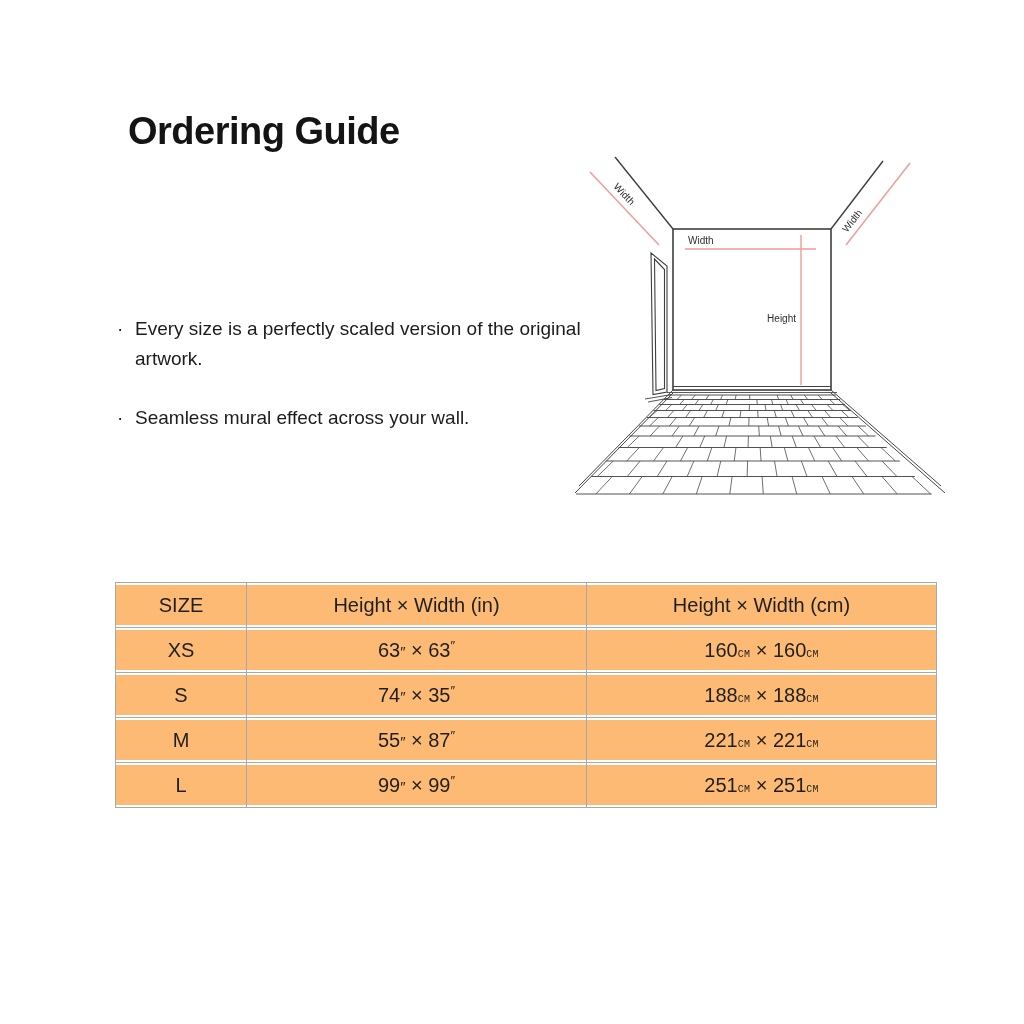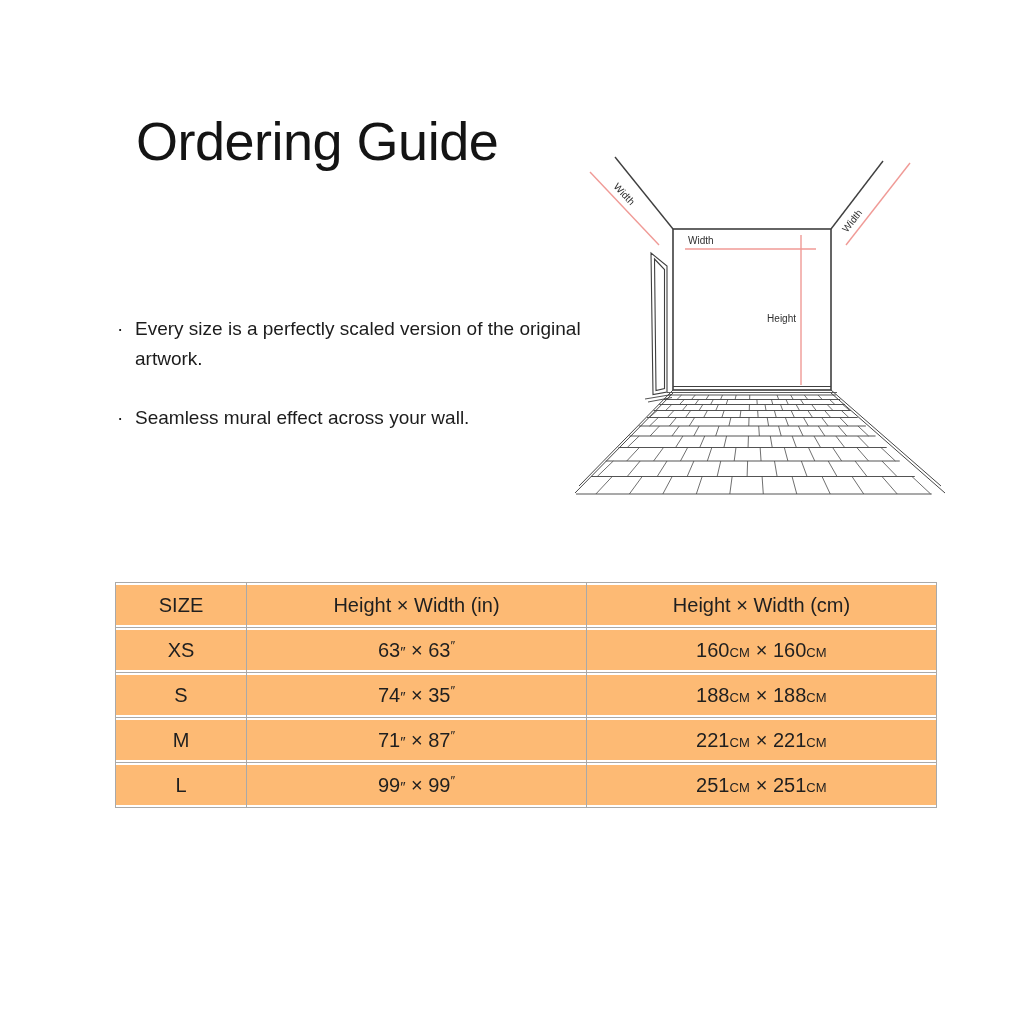--- a/index.html
+++ b/index.html
@@ -2,22 +2,22 @@
 <html><head>
 <meta charset="utf-8">
 <style>
   html,body{margin:0;padding:0;}
   body{
     width:1024px;height:1024px;position:relative;background:#ffffff;
     font-family:"Liberation Sans","DejaVu Sans",sans-serif;color:#1f1f1f;
     overflow:hidden;
   }
   .page-title{
-    position:absolute;left:136px;top:110px;
-    font-size:54px;font-weight:400;letter-spacing:-0.5px;color:#141414;
+    position:absolute;left:128px;top:110px;
+    font-size:38px;font-weight:700;letter-spacing:-0.5px;color:#141414;
   }
   .bullet{
     position:absolute;left:117px;display:flex;align-items:flex-start;
     font-size:19px;line-height:30px;color:#1c1c1c;
   }
   .bullet .dot{width:18px;text-align:left;flex:0 0 18px;}
   .bullet-1{top:314px;}
   .bullet-2{top:403px;}
 
   .room{position:absolute;left:575px;top:135px;width:370px;height:370px;}
@@ -27,21 +27,21 @@
     border-collapse:collapse;table-layout:fixed;
   }
   .size-table td,.size-table th{
     height:44px;background:#fdba74;border:1px solid #a9a9a9;
     box-shadow:inset 0 2px 0 #ffffff, inset 0 -2px 0 #ffffff;
     text-align:center;vertical-align:middle;
     font-size:20px;font-weight:400;color:#1f1f1f;padding:0;
   }
   .size-table .pr{font-size:15px;}
   .size-table .pr.sup{vertical-align:7px;font-size:13px;}
-  .size-table .unit{font-size:13px;letter-spacing:0.2px;}
+  .size-table .unit{font-size:10px;letter-spacing:0.2px;font-family:Liberation Mono, monospace;}
   svg text{font-family:"Liberation Sans","DejaVu Sans",sans-serif;}
 </style>
 </head>
 <body>
 
 <div class="page-title">Ordering Guide</div>
 
 <div class="bullet bullet-1">
   <span class="dot">·</span>
   <span class="text" id="bullet-text-0">Every size is a perfectly scaled version of the original<br>artwork.</span>
@@ -231,21 +231,21 @@
         <td><span>63</span><span class="pr">″</span><span> × 63</span><span class="pr sup">″</span></td>
         <td><span>160</span><span class="unit">CM</span><span> × 160</span><span class="unit">CM</span></td>
       </tr>
       <tr>
         <td>S</td>
         <td><span>74</span><span class="pr">″</span><span> × 35</span><span class="pr sup">″</span></td>
         <td><span>188</span><span class="unit">CM</span><span> × 188</span><span class="unit">CM</span></td>
       </tr>
       <tr>
         <td>M</td>
-        <td><span>71</span><span class="pr">″</span><span> × 87</span><span class="pr sup">″</span></td>
+        <td><span>55</span><span class="pr">″</span><span> × 87</span><span class="pr sup">″</span></td>
         <td><span>221</span><span class="unit">CM</span><span> × 221</span><span class="unit">CM</span></td>
       </tr>
       <tr>
         <td>L</td>
         <td><span>99</span><span class="pr">″</span><span> × 99</span><span class="pr sup">″</span></td>
         <td><span>251</span><span class="unit">CM</span><span> × 251</span><span class="unit">CM</span></td>
       </tr>
     </tbody>
 </table>
 

